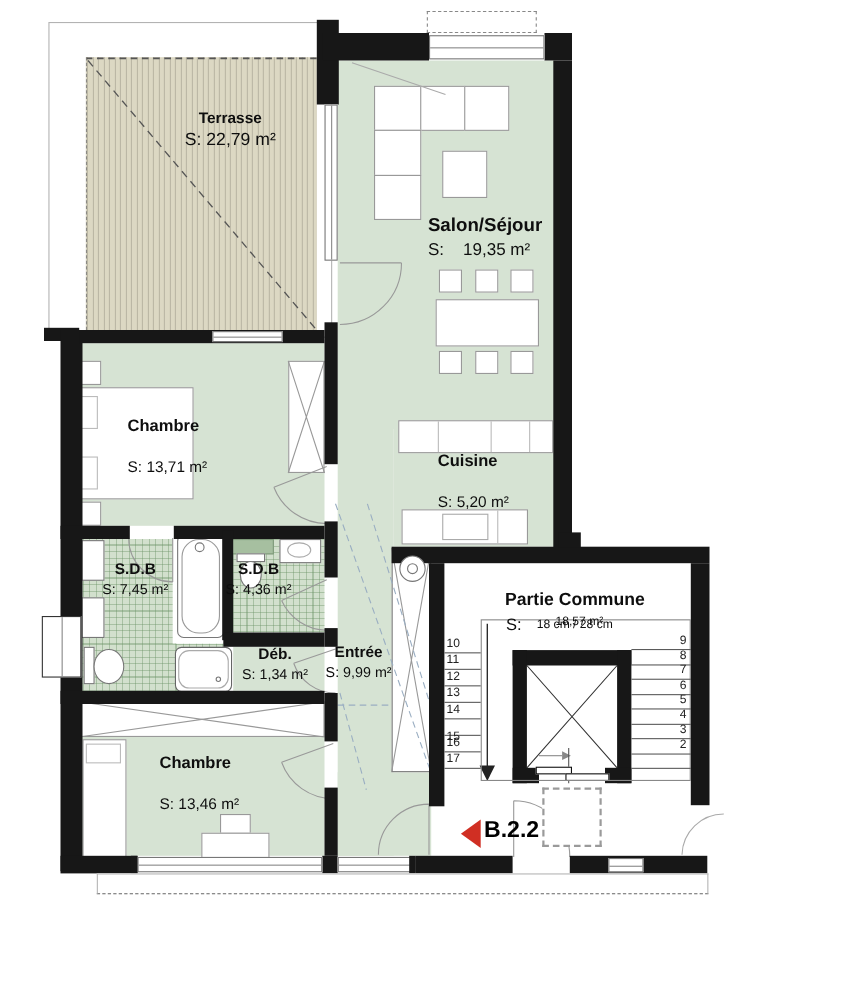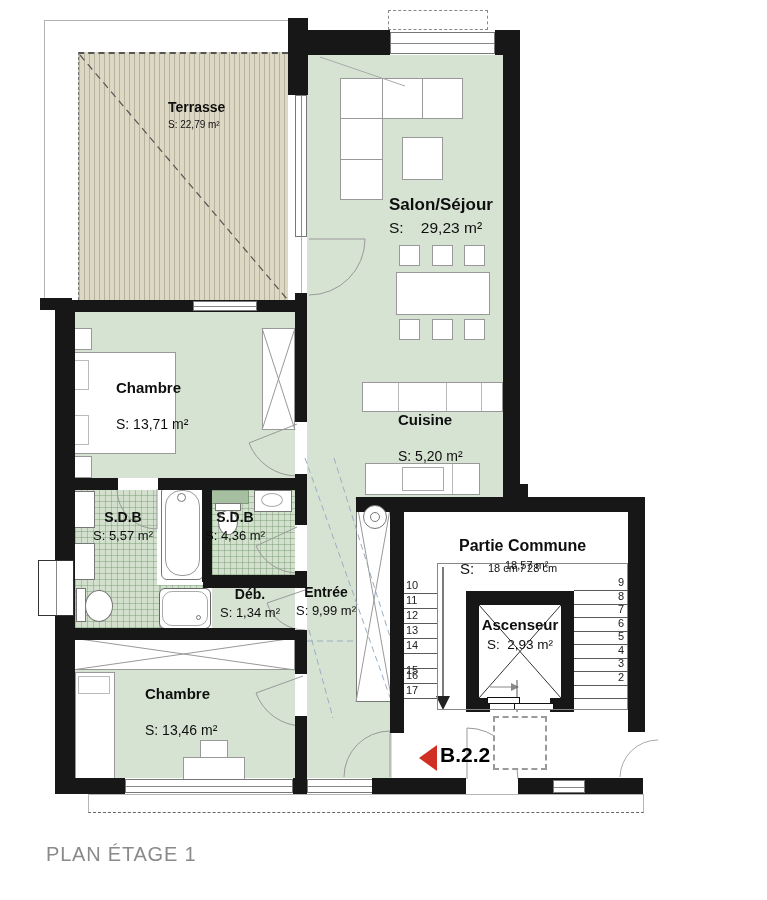--- a/index.html
+++ b/index.html
@@ -16,21 +16,21 @@
   .win.v::before{content:"";position:absolute;top:0;bottom:0;left:50%;width:1px;background:#888;}
   .terr{position:absolute;box-sizing:border-box;background-color:#dcd8c3;
     background-image:repeating-linear-gradient(90deg,#b7b3a1 0 1px,transparent 1px 5px);
     border-left:1px dashed #777;border-top:2px dashed #555;}
   .outline{position:absolute;box-sizing:border-box;background:#fff;border:1px solid #b3b3b3;}
   svg.ovl{position:absolute;left:0;top:0;}
   .rl{position:absolute;color:#0e0e0e;white-space:nowrap;}
   .nm{display:block;font-weight:bold;font-size:15px;line-height:1.1;}
   .ar{display:block;font-size:13px;line-height:1.1;margin-top:4px;white-space:pre;}
   .nm.s14{font-size:14px;text-align:center;} .nm.s17{font-size:17px;} .nm.s16{font-size:16px;}
-  .ar.s12{font-size:10px;} .ar.s14{font-size:14px;margin-top:20px;} .ar.s15{font-size:15.5px;}
+  .ar.s12{font-size:16px;} .ar.s14{font-size:14px;margin-top:20px;} .ar.s15{font-size:15.5px;}
   .num{position:absolute;font-size:11px;line-height:1;color:#222;}
   .tread{position:absolute;height:1px;background:#5a5a5a;}
   .caption{position:absolute;left:46px;top:843px;font-size:20px;letter-spacing:.8px;color:#8a8a8a;}
   .b22{position:absolute;left:440px;top:743px;font-size:21px;font-weight:bold;color:#000;}
   .tri{position:absolute;left:419px;top:745px;width:0;height:0;
     border-top:13px solid transparent;border-bottom:13px solid transparent;border-right:18px solid #d02f23;}
   .dash-sq{position:absolute;box-sizing:border-box;border:2px dashed #9a9a9a;background:#fff;}
   .sill{position:absolute;box-sizing:border-box;background:#fff;border:1px solid #b5b5b5;border-bottom:1px dashed #666;}
   .circ{position:absolute;box-sizing:border-box;border-radius:50%;border:1.5px solid #777;background:#fff;}
   .thin{position:absolute;background:#bbb;}
@@ -233,33 +233,33 @@
   <div class="circ" style="left:370px;top:512px;width:10px;height:10px;border-width:1px;"></div>
 
   <div class="dash-sq" style="left:493px;top:716px;width:54px;height:54px;"></div>
 
   <div class="rl" style="left:168px;top:100px;">
     <span class="nm s14">Terrasse</span>
     <span class="ar s12">S: 22,79 m²</span>
   </div>
   <div class="rl" style="left:389px;top:196px;">
     <span class="nm s17">Salon/Séjour</span>
-    <span class="ar s15">S:    29,23 m²</span>
+    <span class="ar s15">S:    19,35 m²</span>
   </div>
   <div class="rl" style="left:398px;top:412px;">
     <span class="nm">Cuisine</span>
     <span class="ar s14">S: 5,20 m²</span>
   </div>
   <div class="rl" style="left:116px;top:380px;">
     <span class="nm">Chambre</span>
     <span class="ar s14">S: 13,71 m²</span>
   </div>
   <div class="rl" style="left:93px;top:510px;">
     <span class="nm s14">S.D.B</span>
-    <span class="ar">S: 5,57 m²</span>
+    <span class="ar">S: 7,45 m²</span>
   </div>
   <div class="rl" style="left:205px;top:510px;">
     <span class="nm s14">S.D.B</span>
     <span class="ar">S: 4,36 m²</span>
   </div>
   <div class="rl" style="left:220px;top:587px;">
     <span class="nm s14">Déb.</span>
     <span class="ar">S: 1,34 m²</span>
   </div>
   <div class="rl" style="left:296px;top:585px;">
@@ -271,22 +271,17 @@
     <span class="ar s14">S: 13,46 m²</span>
   </div>
 
   <div class="rl" style="left:459px;top:537px;">
     <span class="nm s16">Partie Commune</span>
   </div>
   <div class="rl" style="left:460px;top:560px;font-size:15px;">S:</div>
   <div class="rl" style="left:488px;top:562px;font-size:11px;">18 cm / 28 cm</div>
   <div class="rl" style="left:505px;top:559px;font-size:11px;">18,57 m²</div>
 
-  <div class="rl" style="left:466px;top:617px;width:108px;text-align:center;">
-    <span class="nm">Ascenseur</span>
-    <span class="ar" style="font-size:13.5px;">S:  2,93 m²</span>
-  </div>
 
   <div class="tri"></div>
   <div class="b22">B.2.2</div>
 
-  <div class="caption">PLAN ÉTAGE 1</div>
 </div>
 
 </body></html>

